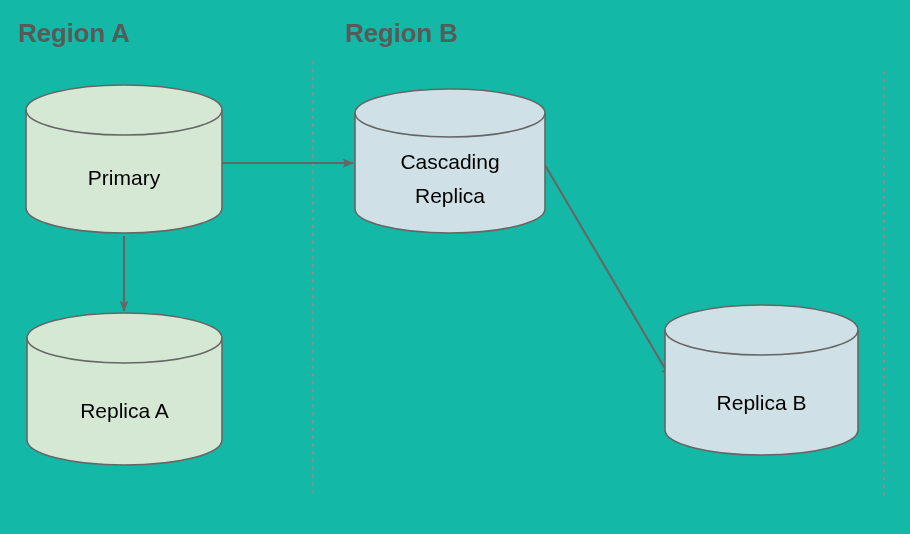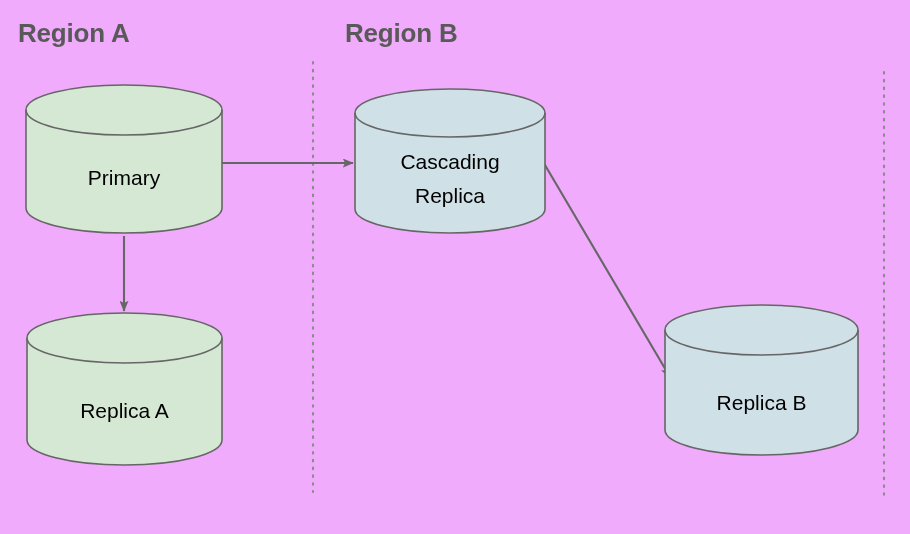--- a/index.html
+++ b/index.html
@@ -9,21 +9,21 @@
     background: #ffffff;
   }
   body {
     font-family: "Liberation Sans", sans-serif;
     -webkit-font-smoothing: antialiased;
   }
   #canvas {
     position: relative;
     width: 910px;
     height: 534px;
-    background: #f0abfc;
+    background: #14b8a6;
     overflow: hidden;
   }
   #diagram-svg {
     position: absolute;
     left: 0;
     top: 0;
     width: 910px;
     height: 534px;
     display: block;
   }

